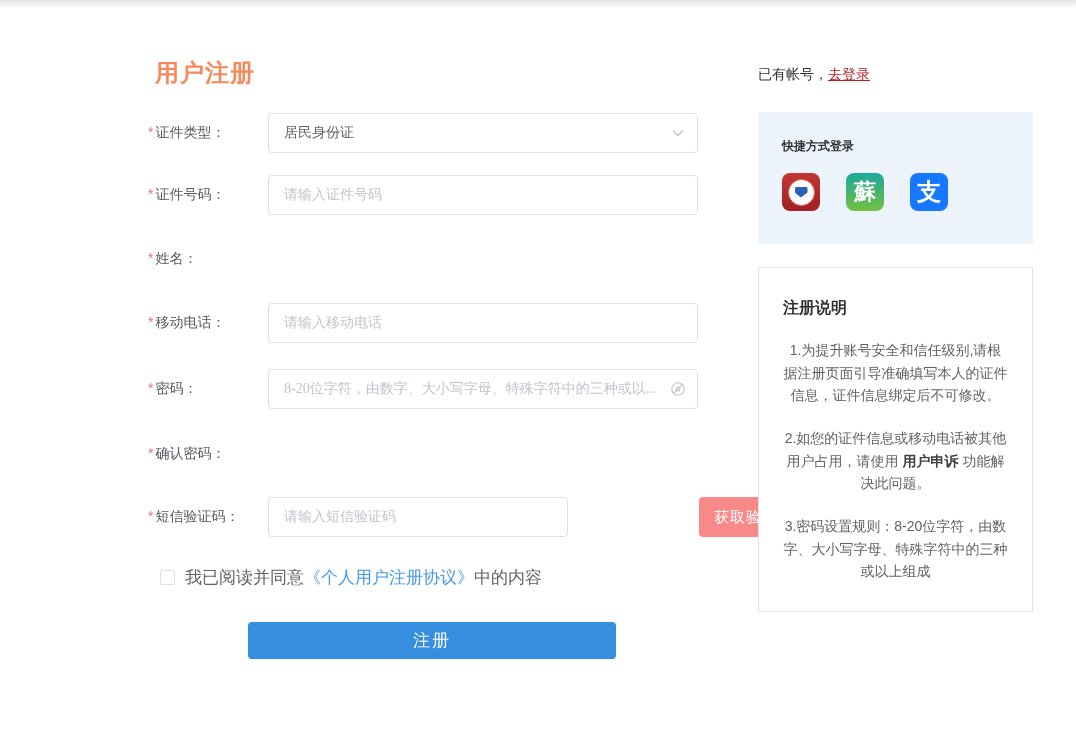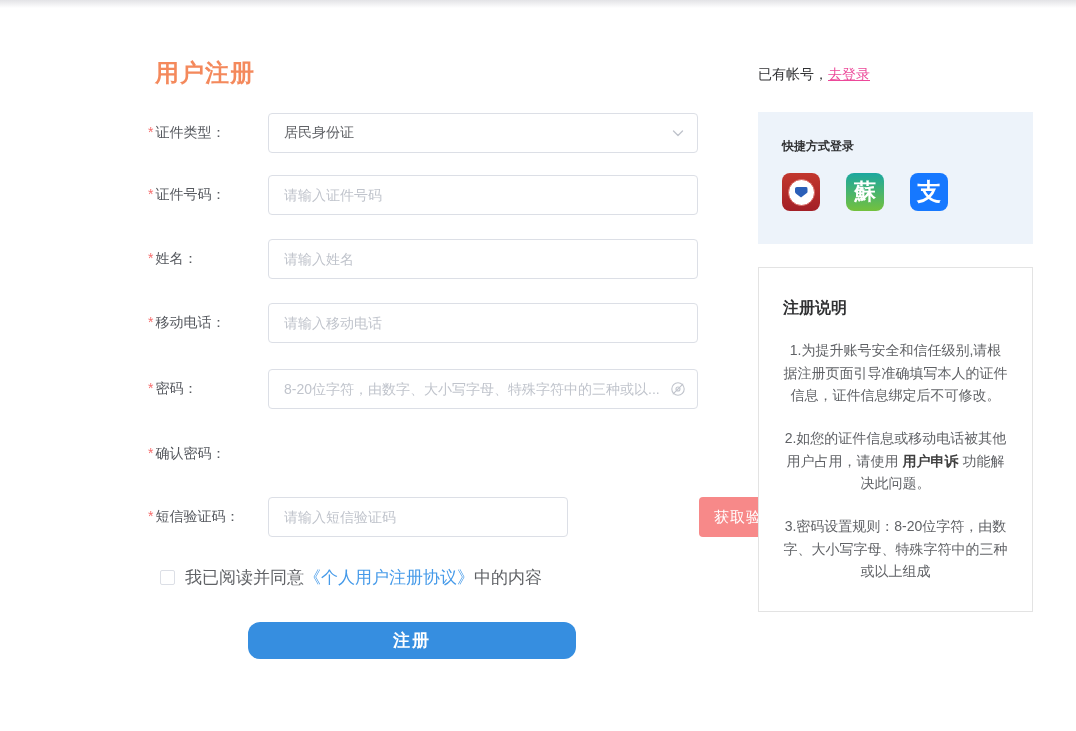--- a/index.html
+++ b/index.html
@@ -25,21 +25,21 @@
     white-space:nowrap;
   }
   .req { color:#f56c6c; margin-right:2px; font-size:14px; }
   .ctrl {
     position:relative; width:430px; height:40px; border:1px solid #dcdfe6;
     border-radius:4px; background:#fff; display:flex; align-items:center;
   }
   .ctrl input {
     border:none; outline:none; background:transparent; width:100%; height:100%;
     padding:0 36px 0 15px; font-size:14px; color:#606266;
-    font-family:Liberation Sans, sans-serif;
+    font-family:Liberation Serif, serif;
   }
   .ctrl input::placeholder { color:#c0c4cc; opacity:1; }
   .ctrl.no-icon input { padding-right:15px; }
   .select-value { padding-left:15px; font-size:14px; color:#606266; }
   .ctrl-icon {
     position:absolute; right:10px; top:50%; transform:translateY(-50%);
     width:18px; height:18px; display:flex; align-items:center; justify-content:center;
     color:#c0c4cc; cursor:pointer;
   }
   .ctrl.sms { width:300px; }
@@ -51,27 +51,27 @@
   .agree-row {
     position:absolute; left:160px; top:566px; display:flex; align-items:center;
     font-size:17px; color:#606266;
   }
   .checkbox {
     width:15px; height:15px; border:1px solid #dcdfe6; border-radius:2px;
     background:#fff; margin-right:10px; cursor:pointer; flex:none;
   }
   .agree-link { color:#459ae9; text-decoration:none; cursor:pointer; }
   .submit-btn {
-    position:absolute; left:248px; top:622px; width:328px; height:37px;
-    background:#368ee0; color:#fff; font-size:17px; border:none; border-radius:12px;
-    cursor:pointer; letter-spacing:2px;font-weight:bold;
+    position:absolute; left:248px; top:622px; width:368px; height:37px;
+    background:#368ee0; color:#fff; font-size:17px; border:none; border-radius:4px;
+    cursor:pointer; letter-spacing:2px;
   }
   
   .login-hint { position:absolute; left:758px; top:66px; font-size:14px; color:#303133; }
-  .login-hint a { color:#ec4899; text-decoration:underline; cursor:pointer; }
+  .login-hint a { color:#b91c1c; text-decoration:underline; cursor:pointer; }
   .quick-panel {
     position:absolute; left:758px; top:112px; width:275px; height:132px;
     background:#edf3fa; padding:26px 24px;
   }
   .quick-title { font-size:12px; font-weight:bold; color:#303133; }
   .quick-icons { margin-top:18px; display:flex; gap:26px; }
   .app-icon {
     width:38px; height:38px; border-radius:8px; cursor:pointer;
     display:flex; align-items:center; justify-content:center;
     color:#fff; font-weight:bold; position:relative; overflow:hidden;
@@ -118,23 +118,20 @@
 
 <div class="form-row row-2">
   <div class="lbl"><span class="req">*</span><span>证件号码：</span></div>
   <div class="ctrl no-icon">
     <input type="text" placeholder="请输入证件号码" style="">
   </div>
 </div>
 
 <div class="form-row row-3">
   <div class="lbl"><span class="req">*</span><span>姓名：</span></div>
-  <div class="ctrl no-icon">
-    <input type="text" placeholder="请输入姓名" style="">
-  </div>
 </div>
 
 <div class="form-row row-4">
   <div class="lbl"><span class="req">*</span><span>移动电话：</span></div>
   <div class="ctrl no-icon">
     <input type="text" placeholder="请输入移动电话" style="">
   </div>
 </div>
 
 <div class="form-row row-5">

